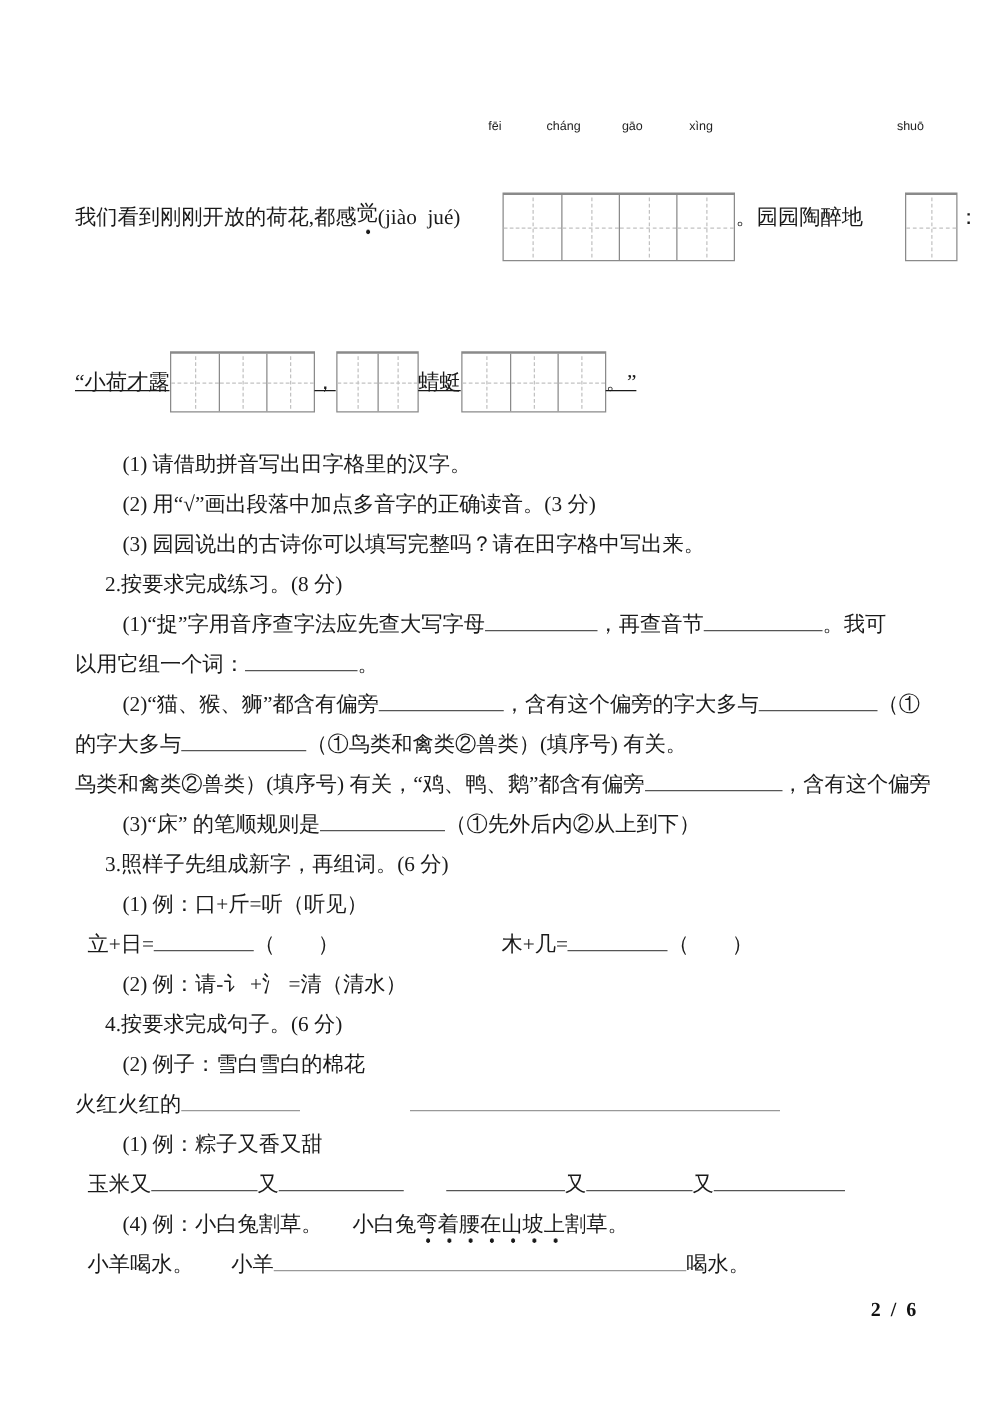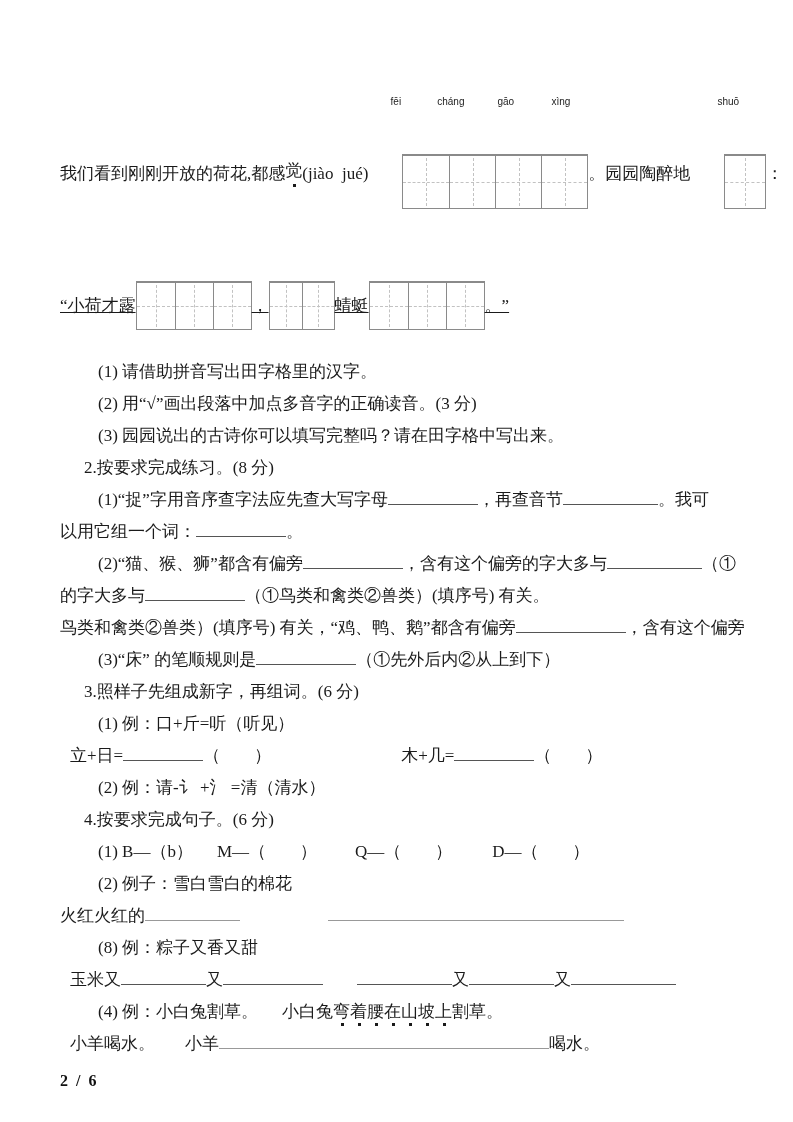--- a/index.html
+++ b/index.html
@@ -63,21 +63,21 @@
   .g-big .cell { width:46px; height:52px; }
   .g-one .cell { width:40px; height:52px; }
   .g-mid .cell { width:38px; height:46px; }
   .g-sm  .cell { width:32px; height:46px; }
 
   .gap24{ margin-left:24px; } .gap30{ margin-left:30px; } .gap34{ margin-left:34px; }
   .gap38{ margin-left:38px; } .gap40{ margin-left:40px; } .gap88{ margin-left:88px; }
   .gap125{ margin-left:125px; } .gap130{ margin-left:130px; }
 
   .pageno{
-    margin-top:12px; text-align:left;
+    margin-top:12px; text-align:right;
     font-weight:bold; font-size:16px; color:#111; letter-spacing:2px;
   }
 </style>
 </head>
 <body>
 
 <div class="page">
   <div class="content">
 
     <div class="prow prow1">
@@ -140,24 +140,23 @@
     <div class="line"><span>的字大多与</span><span class="blank w100"></span><span>（①鸟类和禽类②兽类）(填序号) 有关。</span></div>
     <div class="line"><span>鸟类和禽类②兽类）(填序号) 有关，“鸡、鸭、鹅”都含有偏旁</span><span class="blank w110"></span><span>，含有这个偏旁</span></div>
     <div class="line indent-s"><span>(3)“床” 的笔顺规则是</span><span class="blank w100"></span><span>（①先外后内②从上到下）</span></div>
 
     <div class="line indent-q"><span>3.照样子先组成新字，再组词。(6 分)</span></div>
     <div class="line indent-s"><span>(1) 例：口+斤=听（听见）</span></div>
     <div class="line indent-t"><span>立+日=</span><span class="blank w80"></span><span>（　　）</span><span class="gap130">木+几=</span><span class="blank w80"></span><span>（　　）</span></div>
     <div class="line indent-s"><span>(2) 例：请-讠 +氵 =清（清水）</span></div>
 
     <div class="line indent-q"><span>4.按要求完成句子。(6 分)</span></div>
-    <div class="line indent-s"><span>(1) B—（b）</span><span class="gap24">M—（　　）</span><span class="gap38">Q—（　　）</span><span class="gap40">D—（　　）</span></div>
     <div class="line indent-s"><span>(2) 例子：雪白雪白的棉花</span></div>
     <div class="line"><span>火红火红的</span><span class="blank w95 gray"></span><span class="blank w296 gray gap88"></span></div>
-    <div class="line indent-s"><span>(8) 例：粽子又香又甜</span></div>
+    <div class="line indent-s"><span>(1) 例：粽子又香又甜</span></div>
     <div class="line indent-t"><span>玉米又</span><span class="blank w85"></span><span>又</span><span class="blank w100"></span><span class="blank w95 gap34"></span><span>又</span><span class="blank w85"></span><span>又</span><span class="blank w105"></span></div>
     <div class="line indent-s"><span>(4) 例：小白兔割草。</span><span class="gap24">小白兔</span><span class="dots">弯着腰在山坡上</span><span>割草。</span></div>
     <div class="line indent-t"><span>小羊喝水。</span><span class="gap30">小羊</span><span class="blank w330 gray"></span><span>喝水。</span></div>
 
     <div class="pageno">2 / 6</div>
 
   </div>
 </div>
 
 </body></html>

